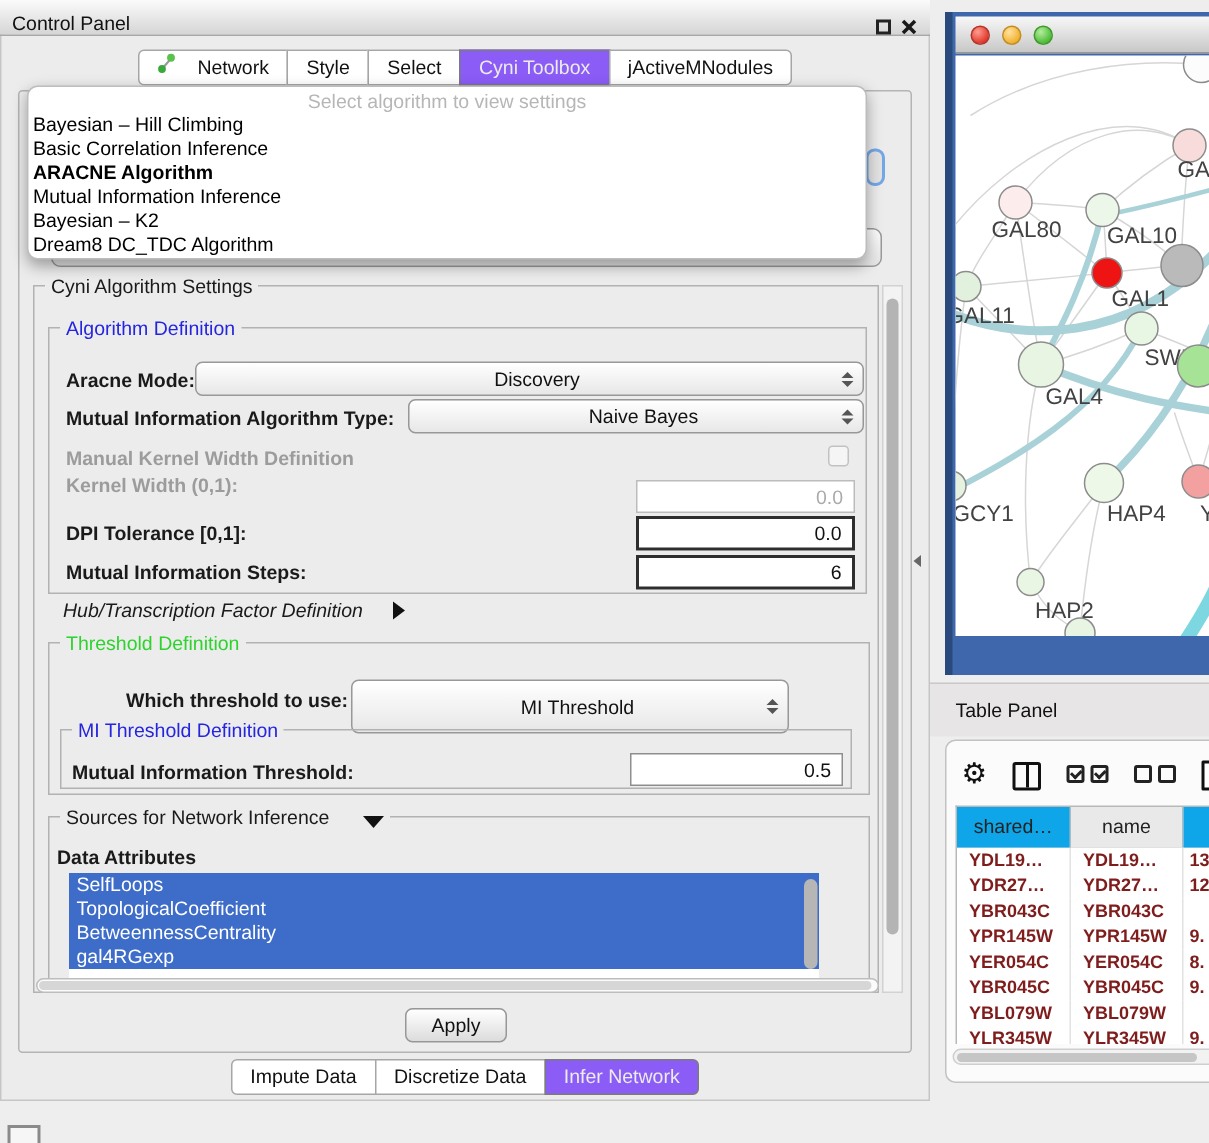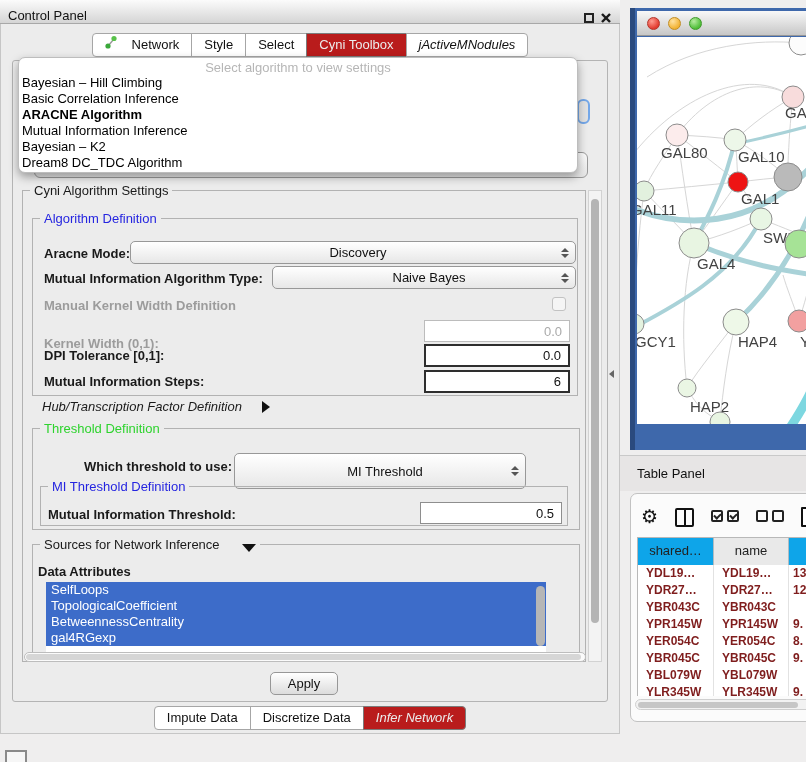--- a/index.html
+++ b/index.html
@@ -11,22 +11,22 @@
   #cp { left:0; top:6; width:620px; height:734px; background:#ececec; border:1px solid #c6c6c6; }
   #cp-header { left:0; top:6; width:620px; height:24px; background:linear-gradient(#fbfbfb,#d5d5d5); border-bottom:1px solid #a8a8a8; display:flex; align-items:flex-end; }
   #cp-title { padding-left:8px; font-size:13px; color:#111; }
   #cp-float { left:584px; top:13px; width:10px; height:10px; border:2px solid #222; }
   #cp-close { left:600px; top:12px; width:12px; height:12px; }
   #cp-close svg { display:block; }
 
   #top-tabs { left:0; top:33px; width:620px; height:24px; display:flex; justify-content:center; }
   .tab { height:24px; line-height:22px; padding:0 12px; background:#fff; border:1px solid #a6a6a6; margin-left:-1px; font-size:13px; color:#111; display:flex; align-items:center; gap:15px; }
   .tab:first-child { border-radius:4px 0 0 4px; margin-left:0; }
-  .tab:last-child { border-radius:0 4px 4px 0;font-style:italic; }
-  .tab.sel { background:#b91c1c; color:#ececec; border-color:#7b7b7b; }
+  .tab:last-child { border-radius:0 4px 4px 0; }
+  .tab.sel { background:#8b5cf6; color:#ececec; border-color:#7b7b7b; }
 
   #content-box { left:12px; top:60px; width:596px; height:642px; border:1px solid #b4b4b4; border-radius:3px; background:#ececec; }
 
   
   .grp { position:absolute; border:1px solid #b2b2b2; }
   .grp-ttl { position:absolute; top:-8px; left:7px; background:#ececec; padding:0 4px; font-size:13px; white-space:nowrap; }
   .ttl-blue { color:#2525e0; }
   .ttl-green { color:#2ed32e; }
 
   .lbl { position:absolute; font-size:13px; white-space:nowrap; }
@@ -188,21 +188,21 @@
   <span>Naive Bayes</span>
   <span class="arr">
       <i class="up"></i>
       <i class="dn"></i>
     </span>
 </div>
 
 <div class="lbl b dis abs" style="left:44px;top:298px;">Manual Kernel Width Definition</div>
 <div class="cb" style="left:552px;top:297px;"></div>
 
-<div class="lbl b dis abs" style="left:44px;top:336px;text-align:center;">Kernel Width (0,1):</div>
+<div class="lbl b dis abs" style="left:44px;top:316px;text-align:center;">Kernel Width (0,1):</div>
 <div class="fld di" style="left:424px;top:320px;width:146px;height:22px;">
   <span>0.0</span>
 </div>
 
 <div class="lbl b abs" style="left:44px;top:348px;">DPI Tolerance [0,1]:</div>
 <div class="fld en" style="left:424px;top:344px;width:146px;height:23px;">
   <span>0.0</span>
 </div>
 
 <div class="lbl b abs" style="left:44px;top:374px;">Mutual Information Steps:</div>

